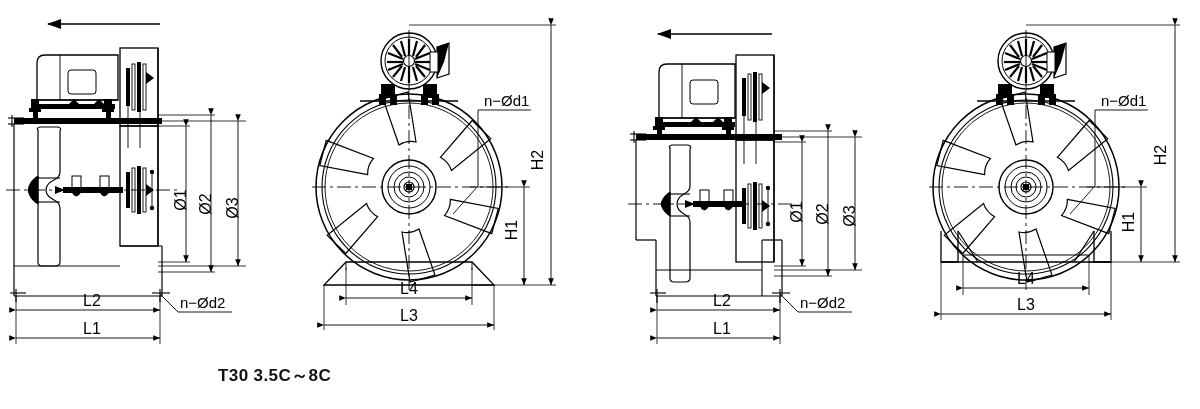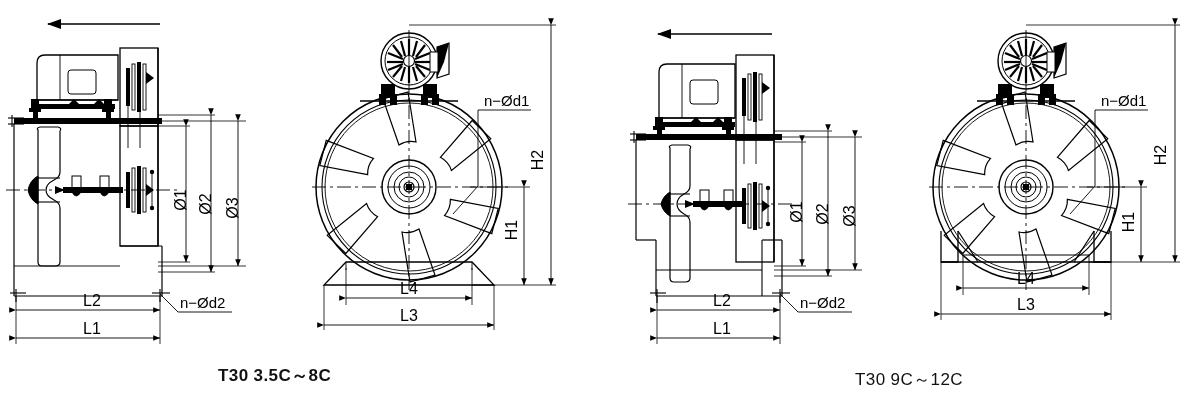--- a/index.html
+++ b/index.html
@@ -522,15 +522,14 @@
 
     <text x="1101" y="106" font-size="15">n−Ød1</text>
     <text x="1166" y="155" font-size="16" text-anchor="middle" transform="rotate(-90 1166 155)">H2</text>
     <text x="1134" y="222" font-size="16" text-anchor="middle" transform="rotate(-90 1134 222)">H1</text>
     <text x="1026" y="284" font-size="16" text-anchor="middle">L4</text>
     <text x="1026" y="310" font-size="16" text-anchor="middle">L3</text>
   </g>
 </svg>
 
 <div class="cap" id="cap-left">T30 3.5C～8C</div>
-<div class="cap" id="cap-right">T30 9C～12C</div>
 
 </div>
 
 </body></html>

